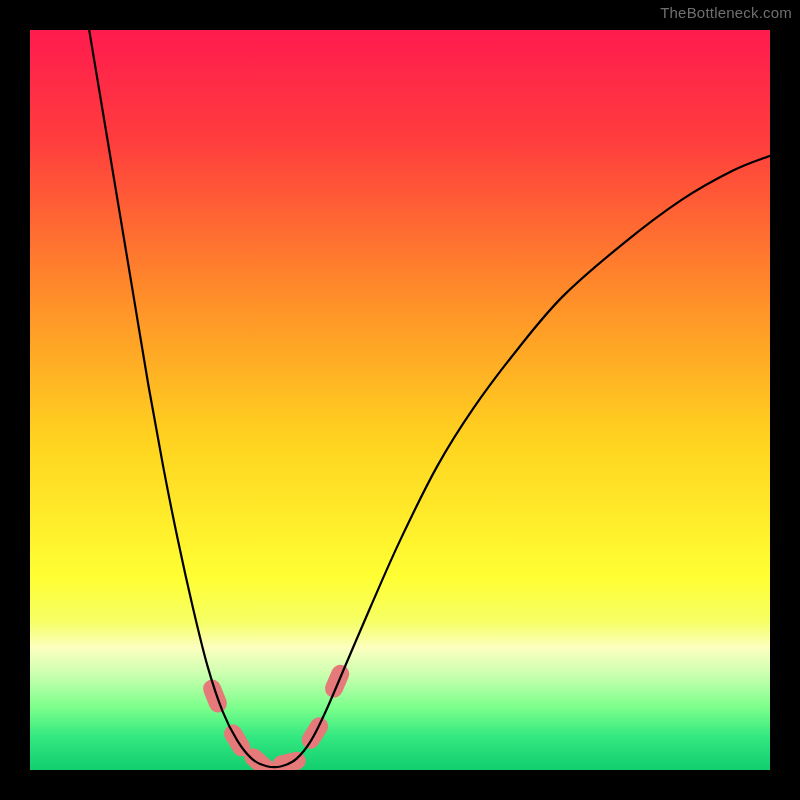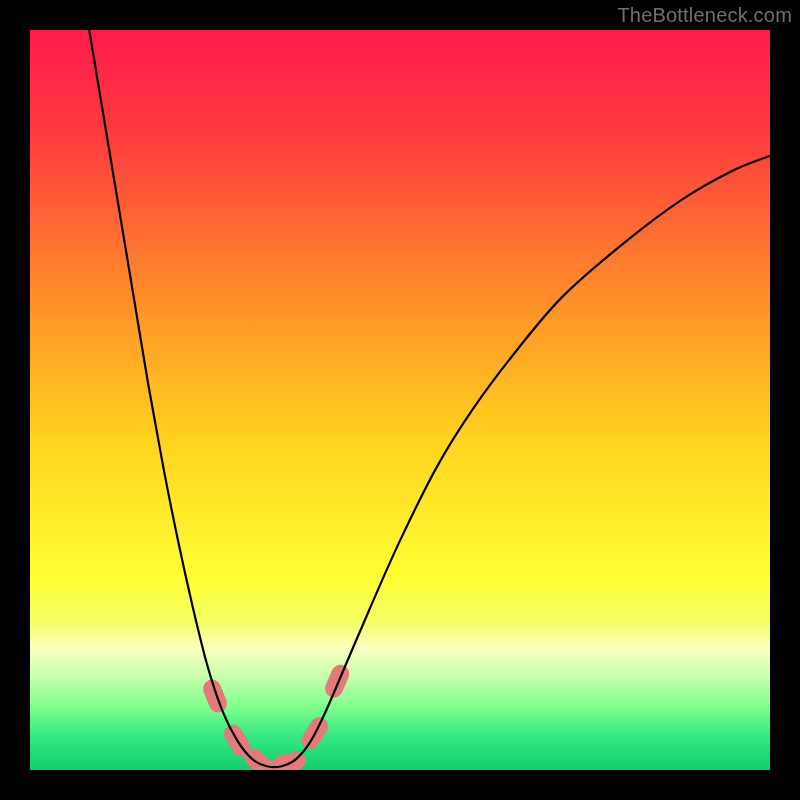--- a/index.html
+++ b/index.html
@@ -24,21 +24,21 @@
     left: 0;
     top: 0;
     width: 740px;
     height: 740px;
   }
   .watermark {
     position: absolute;
     top: 4px;
     right: 8px;
     color: #6f6f6f;
-    font-size: 20px;
+    font-size: 15px;
     font-weight: 400;
     letter-spacing: 0.2px;
   }
   svg {
     display: block;
   }
 </style>
 </head>
 <body>
 

